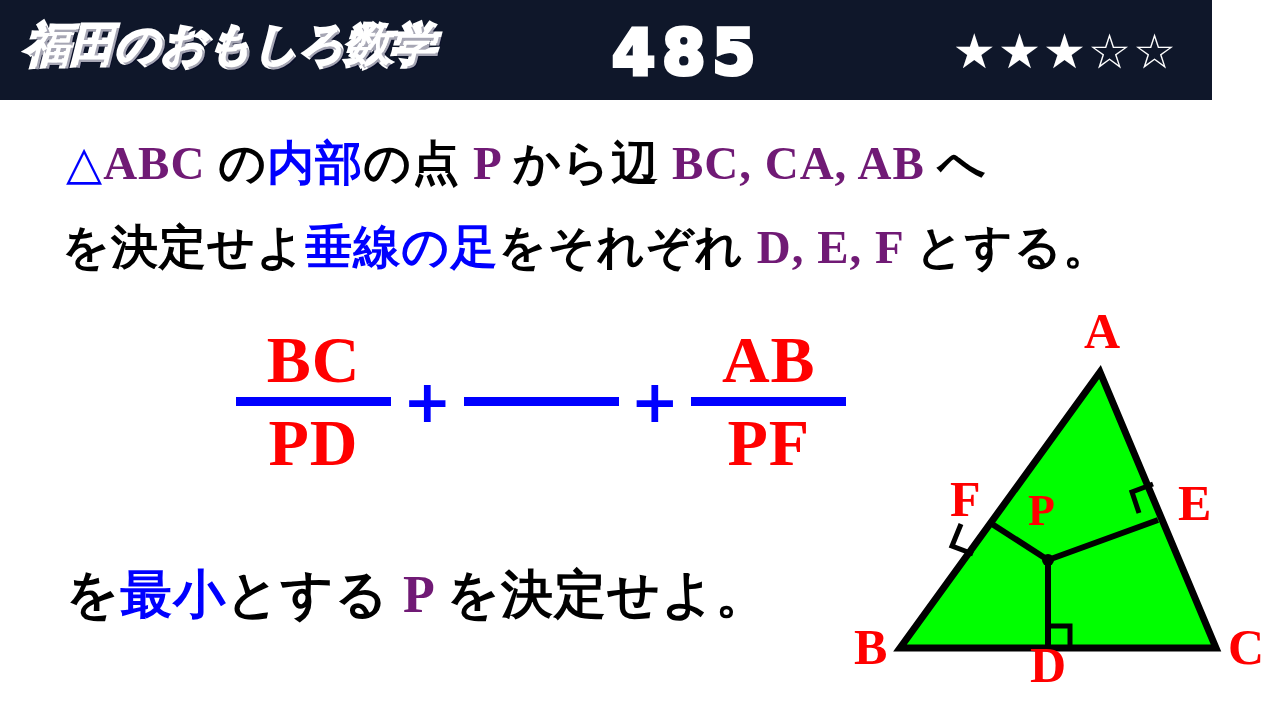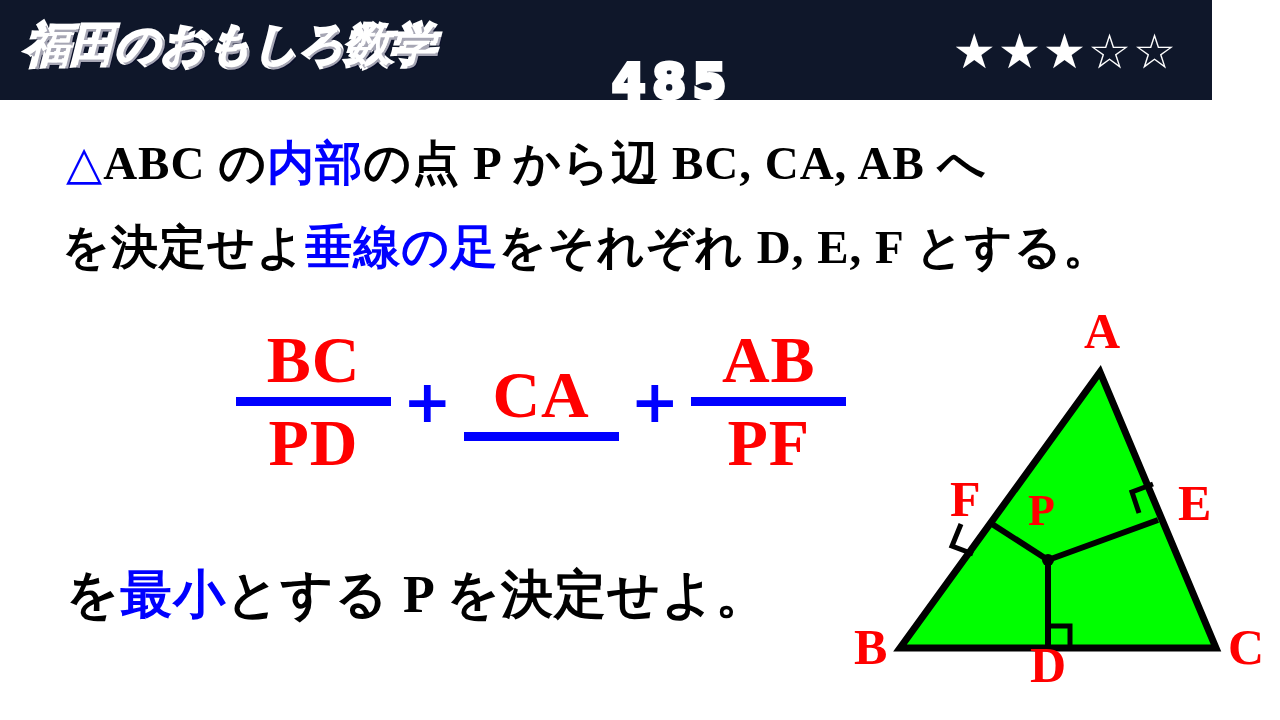--- a/index.html
+++ b/index.html
@@ -19,45 +19,44 @@
     font-style:italic;
     letter-spacing:1px;
     -webkit-text-stroke:5px #ffffff;
     paint-order:stroke fill;
     text-shadow:3px 3px 0 rgba(0,0,40,0.35);
     white-space:nowrap;
   }
   #brand-number{
     position:absolute;left:612px;top:16px;
     font-family:"DejaVu Sans",sans-serif;
-    font-weight:bold;font-size:48px;color:#ffffff;
+    font-weight:bold;font-size:62px;color:#ffffff;
     letter-spacing:7px;
     -webkit-text-stroke:4px #ffffff;
     paint-order:stroke fill;
     white-space:nowrap;
-    margin-top:37px;
   }
   #stars{
     position:absolute;right:36px;top:27px;
     display:flex;gap:2px;align-items:center;
   }
   #stars .star{font-size:48px;line-height:48px;color:#ffffff;
     font-family:"DejaVu Sans",sans-serif;}
   
   .tline{
     position:absolute;
     font-family:"Liberation Serif","DejaVu Serif",serif;
     font-weight:bold;
     white-space:nowrap;
     color:#000000;
   }
   #line1{left:66px;top:132px;font-size:47px;letter-spacing:1px;}
   #line2{left:62px;top:216px;font-size:47px;letter-spacing:1px;}
   #line3{left:66px;top:560px;font-size:52px;letter-spacing:1px;}
-  .red{color:#000000;text-align:center;}
+  .red{color:#701a75;text-align:center;}
   .blue{color:#0000ff;}
   .blk{color:#000000;}
   
   #formula{
     position:absolute;left:236px;top:325px;
     display:flex;align-items:center;gap:8px;
   }
   .frac{display:flex;flex-direction:column;align-items:center;}
   .frac .num,.frac .den{
     color:#ff0000;font-weight:bold;font-size:66px;line-height:70px;
@@ -103,21 +102,20 @@
 <div class="tline" id="line3"><span class="blk">を</span><span class="blue">最小</span><span class="blk">とする </span><span class="red">P</span><span class="blk"> を決定せよ。</span></div>
 
 <div id="formula">
   <div class="frac">
     <div class="num">BC</div>
     <div class="bar"></div>
     <div class="den">PD</div>
   </div>
   <div class="plus">+</div>
   <div class="frac">
-    <div class="num">CA</div>
     <div class="bar"></div>
   </div>
   <div class="plus">+</div>
   <div class="frac">
     <div class="num">AB</div>
     <div class="bar"></div>
     <div class="den">PF</div>
   </div>
 </div>
 

